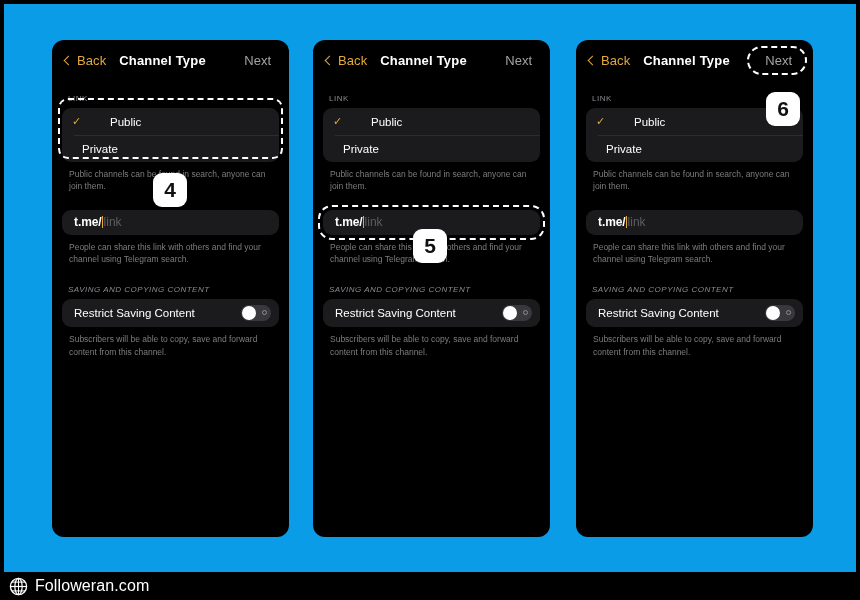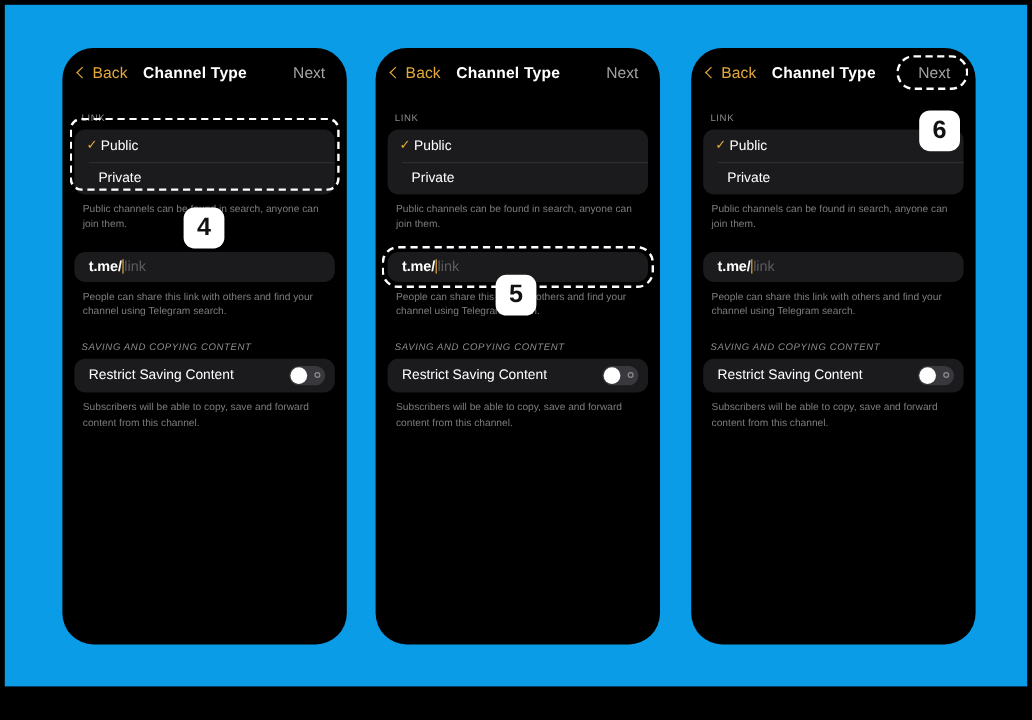--- a/index.html
+++ b/index.html
@@ -18,21 +18,21 @@
     position: absolute;
     left: 4px; top: 4px;
     width: 852px; height: 568px;
     background: #0b9ce8;
   }
   
   .phone {
     position: absolute;
     width: 237px; height: 497px;
     background: #000000;
-    border-radius: 26px;
+    border-radius: 12px;
     overflow: hidden;
   }
   #phone-1 { left: 52px;  top: 40px; }
   #phone-2 { left: 313px; top: 40px; }
   #phone-3 { left: 576px; top: 40px; }
   #phone-3 .phone-inner { filter: blur(0.35px); }
 
   .phone-inner { position: relative; width: 100%; height: 100%; padding: 0 10px; }
 
   
@@ -116,21 +116,21 @@
     height: 1px;
     background: #2d2d30;
   }
   .check {
     position: absolute;
     left: 10px;
     color: #e3a93a;
     font-size: 11px;
     line-height: 1;
   }
-  .row .row-label { margin-left: 10px; }
+  .row .row-label { margin-left: 36px; }
   .row.no-check .row-label { margin-left: 8px; }
 
   .hint {
     color: #7d7d81;
     font-size: 8.5px;
     line-height: 1.45;
     padding: 6px 7px 0 7px;
   }
 
   
@@ -390,13 +390,24 @@
       </div>
 
       <div class="hint">Subscribers will be able to copy, save and forward content from this channel.</div>
     </div>
   </div>
 
   <div class="badge" id="badge-4">4</div>
   <div class="badge" id="badge-5">5</div>
   <div class="badge" id="badge-6">6</div>
 
+  <div class="footer">
+    <svg class="globe" viewBox="0 0 24 24">
+      <circle cx="12" cy="12" r="10.2" fill="none" stroke="#fff" stroke-width="1.7"></circle>
+      <ellipse cx="12" cy="12" rx="4.6" ry="10.2" fill="none" stroke="#fff" stroke-width="1.5"></ellipse>
+      <line x1="1.8" y1="12" x2="22.2" y2="12" stroke="#fff" stroke-width="1.5"></line>
+      <line x1="3.6" y1="6.4" x2="20.4" y2="6.4" stroke="#fff" stroke-width="1.3"></line>
+      <line x1="3.6" y1="17.6" x2="20.4" y2="17.6" stroke="#fff" stroke-width="1.3"></line>
+      <line x1="12" y1="1.8" x2="12" y2="22.2" stroke="#fff" stroke-width="1.3"></line>
+    </svg>
+    <span class="footer-text">Followeran.com</span>
+  </div>
 </div>
 
 </body></html>

